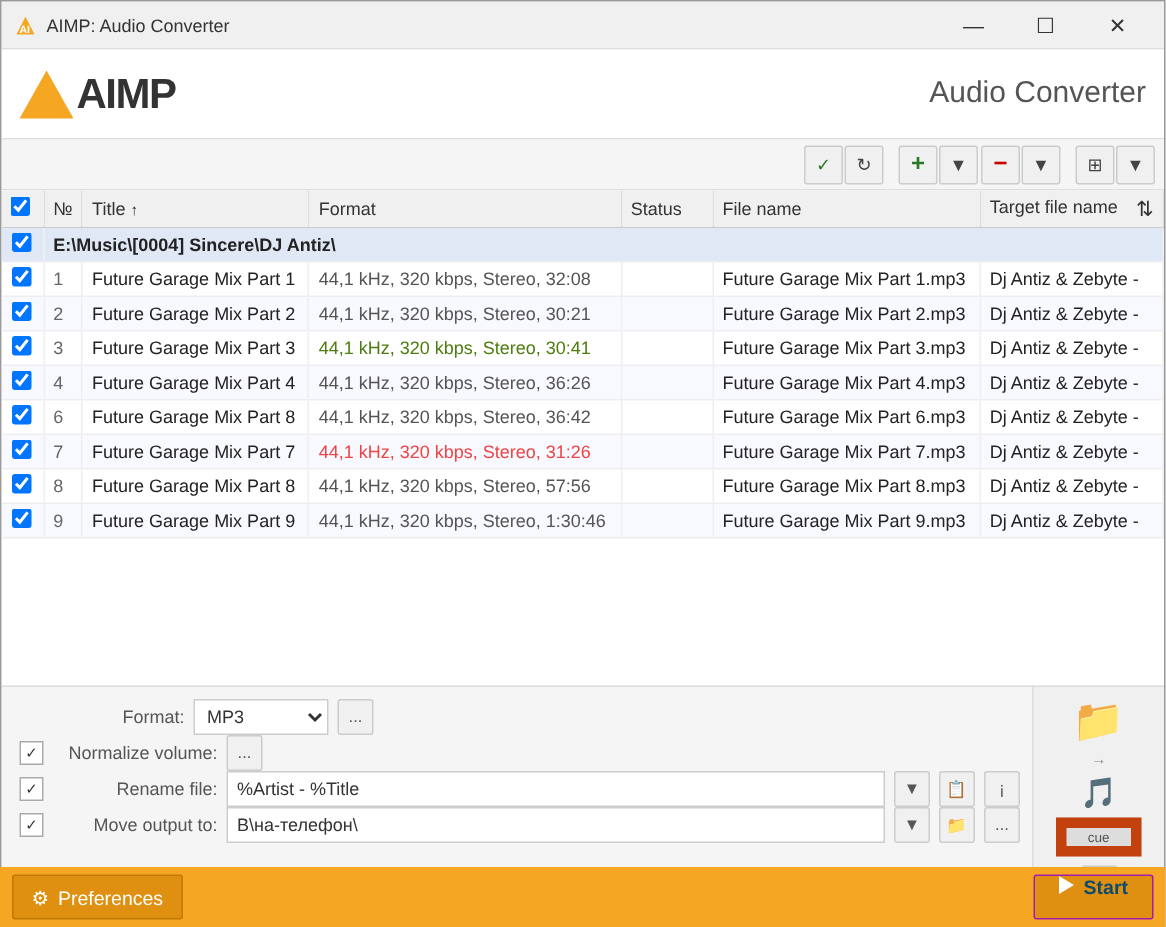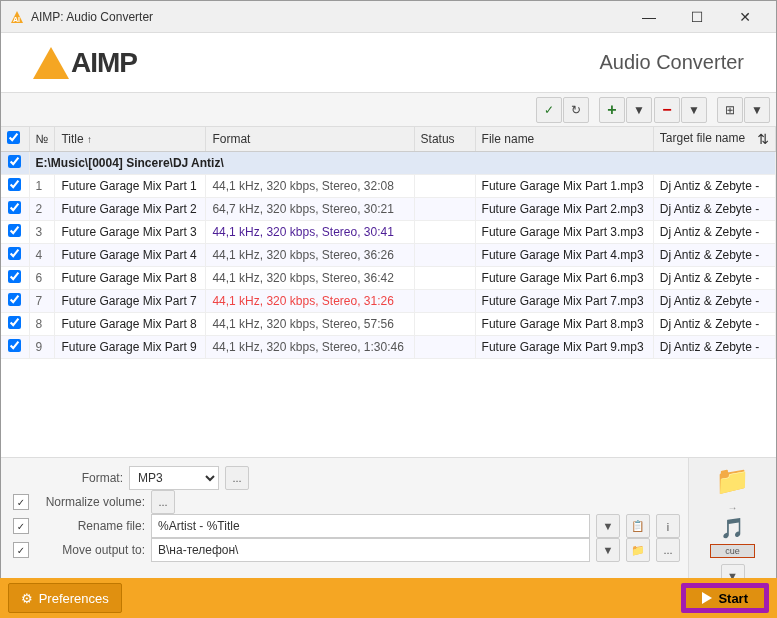--- a/index.html
+++ b/index.html
@@ -51,21 +51,21 @@
       color: #333;
     }
 
     
     .app-header {
       background: #fff;
       height: 60px;
       display: flex;
       align-items: center;
       justify-content: space-between;
-      padding: 0 32px;
+      padding: 0 12px;
       border-bottom: 1px solid #ddd;
     }
     .app-logo {
       display: flex;
       align-items: center;
     }
     .logo-triangle {
       width: 0;
       height: 0;
       border-left: 18px solid transparent;
@@ -237,29 +237,28 @@
       font-weight: 500;
       border-radius: 2px;
     }
     .start-area {
       display: flex;
       align-items: center;
       gap: 4px;
     }
     .start-btn {
       display: flex;
-      align-items: center;
       gap: 6px;
       background: #e09010;
-      border: 5px solid #a21caf;
+      border: 1px solid #a21caf;
       height: 30px;
       padding: 0 16px;
       cursor: pointer;
       font-size: 13px;
-      color: #000000;
+      color: #0c4a6e;
       font-weight: 600;
       border-radius: 2px;
     }
     .play-icon {
       width: 0;
       height: 0;
       border-top: 6px solid transparent;
       border-bottom: 6px solid transparent;
       border-left: 10px solid #fff;
     }
@@ -293,21 +292,21 @@
     .folder-icon-large {
       font-size: 28px;
       color: #f5a623;
     }
     .waveform-icon {
       font-size: 20px;
       color: #5588cc;
     }
     .cue-badge {
       background: #ddd;
-      border: 1px solid #c2410c;
+      border: 7px solid #c2410c;
       font-size: 9px;
       padding: 1px 14px;
       color: #555;
     }
   </style>
 </head>
 <body>
 
 <div class="title-bar">
   <div class="title-bar-left">
@@ -379,30 +378,30 @@
       <td style="min-width:140px;max-width:160px;">Future Garage Mix Part 1</td>
       <td style="min-width:200px;max-width:220px;color:#555;">44,1 kHz, 320 kbps, Stereo, 32:08</td>
       <td style="min-width:60px;"></td>
       <td style="min-width:160px;max-width:180px;">Future Garage Mix Part 1.mp3</td>
       <td style="min-width:120px;">Dj Antiz &amp; Zebyte -</td>
     </tr>
         <tr style="background: rgb(248, 248, 255);">
       <td class="check-cell"><input type="checkbox" checked="" style="width: 13px; height: 13px;"></td>
       <td style="width:20px;color:#666;">2</td>
       <td style="min-width:140px;max-width:160px;">Future Garage Mix Part 2</td>
-      <td style="min-width:200px;max-width:220px;color:#555;">64,7 kHz, 320 kbps, Stereo, 30:21</td>
+      <td style="min-width:200px;max-width:220px;color:#555;">44,1 kHz, 320 kbps, Stereo, 30:21</td>
       <td style="min-width:60px;"></td>
       <td style="min-width:160px;max-width:180px;">Future Garage Mix Part 2.mp3</td>
       <td style="min-width:120px;">Dj Antiz &amp; Zebyte -</td>
     </tr>
         <tr style="background: rgb(255, 255, 255);">
       <td class="check-cell"><input type="checkbox" checked="" style="width: 13px; height: 13px;"></td>
       <td style="width:20px;color:#666;">3</td>
       <td style="min-width:140px;max-width:160px;">Future Garage Mix Part 3</td>
-      <td style="min-width:200px;max-width:220px;color:#4c1d95;">44,1 kHz, 320 kbps, Stereo, 30:41</td>
+      <td style="min-width:200px;max-width:220px;color:#4d7c0f;">44,1 kHz, 320 kbps, Stereo, 30:41</td>
       <td style="min-width:60px;"></td>
       <td style="min-width:160px;max-width:180px;">Future Garage Mix Part 3.mp3</td>
       <td style="min-width:120px;">Dj Antiz &amp; Zebyte -</td>
     </tr>
         <tr style="background: rgb(248, 248, 255);">
       <td class="check-cell"><input type="checkbox" checked="" style="width: 13px; height: 13px;"></td>
       <td style="width:20px;color:#666;">4</td>
       <td style="min-width:140px;max-width:160px;">Future Garage Mix Part 4</td>
       <td style="min-width:200px;max-width:220px;color:#555;">44,1 kHz, 320 kbps, Stereo, 36:26</td>
       <td style="min-width:60px;"></td>

